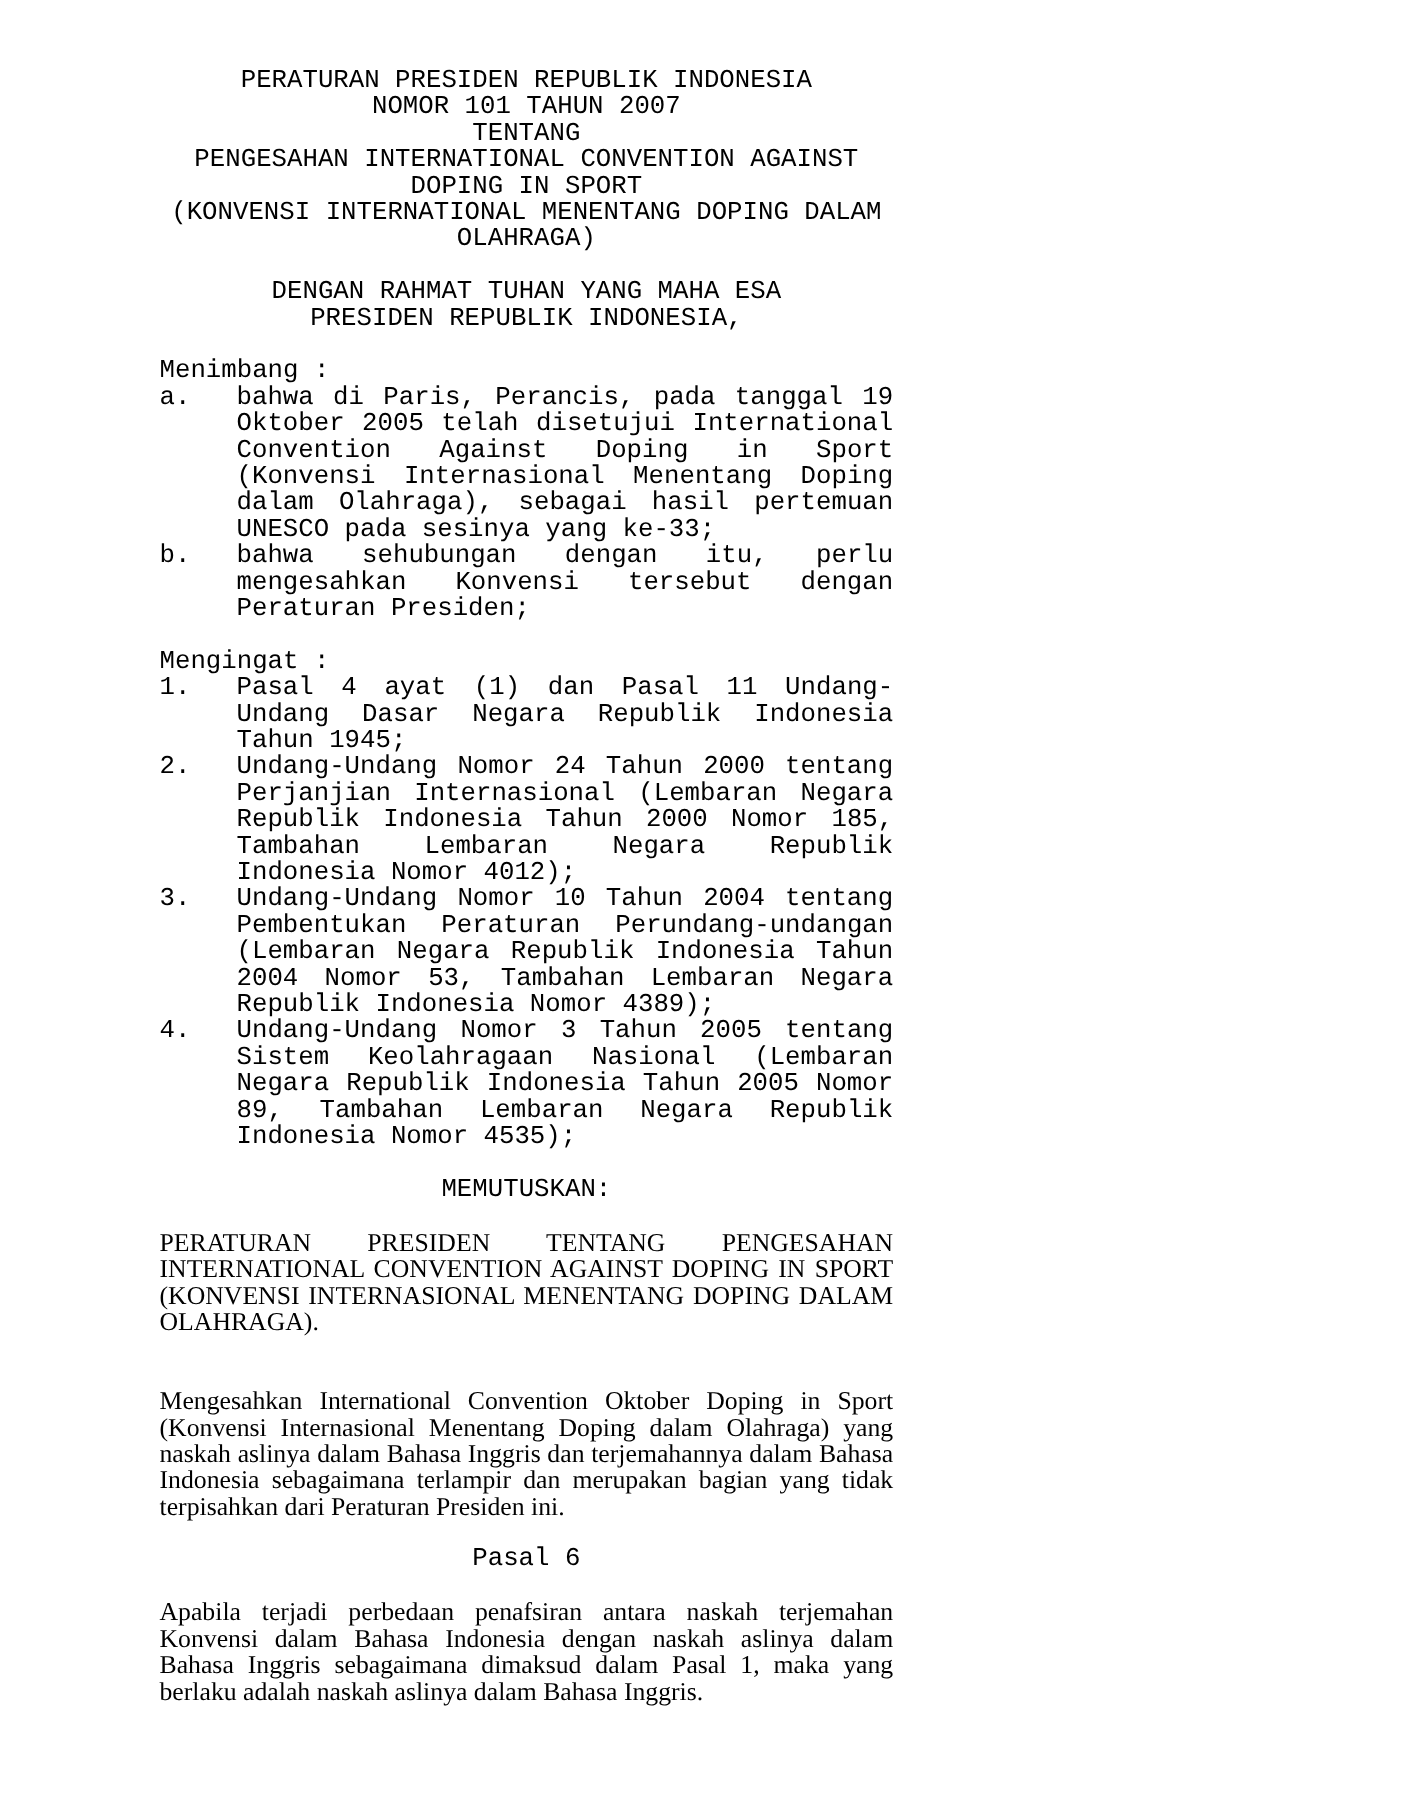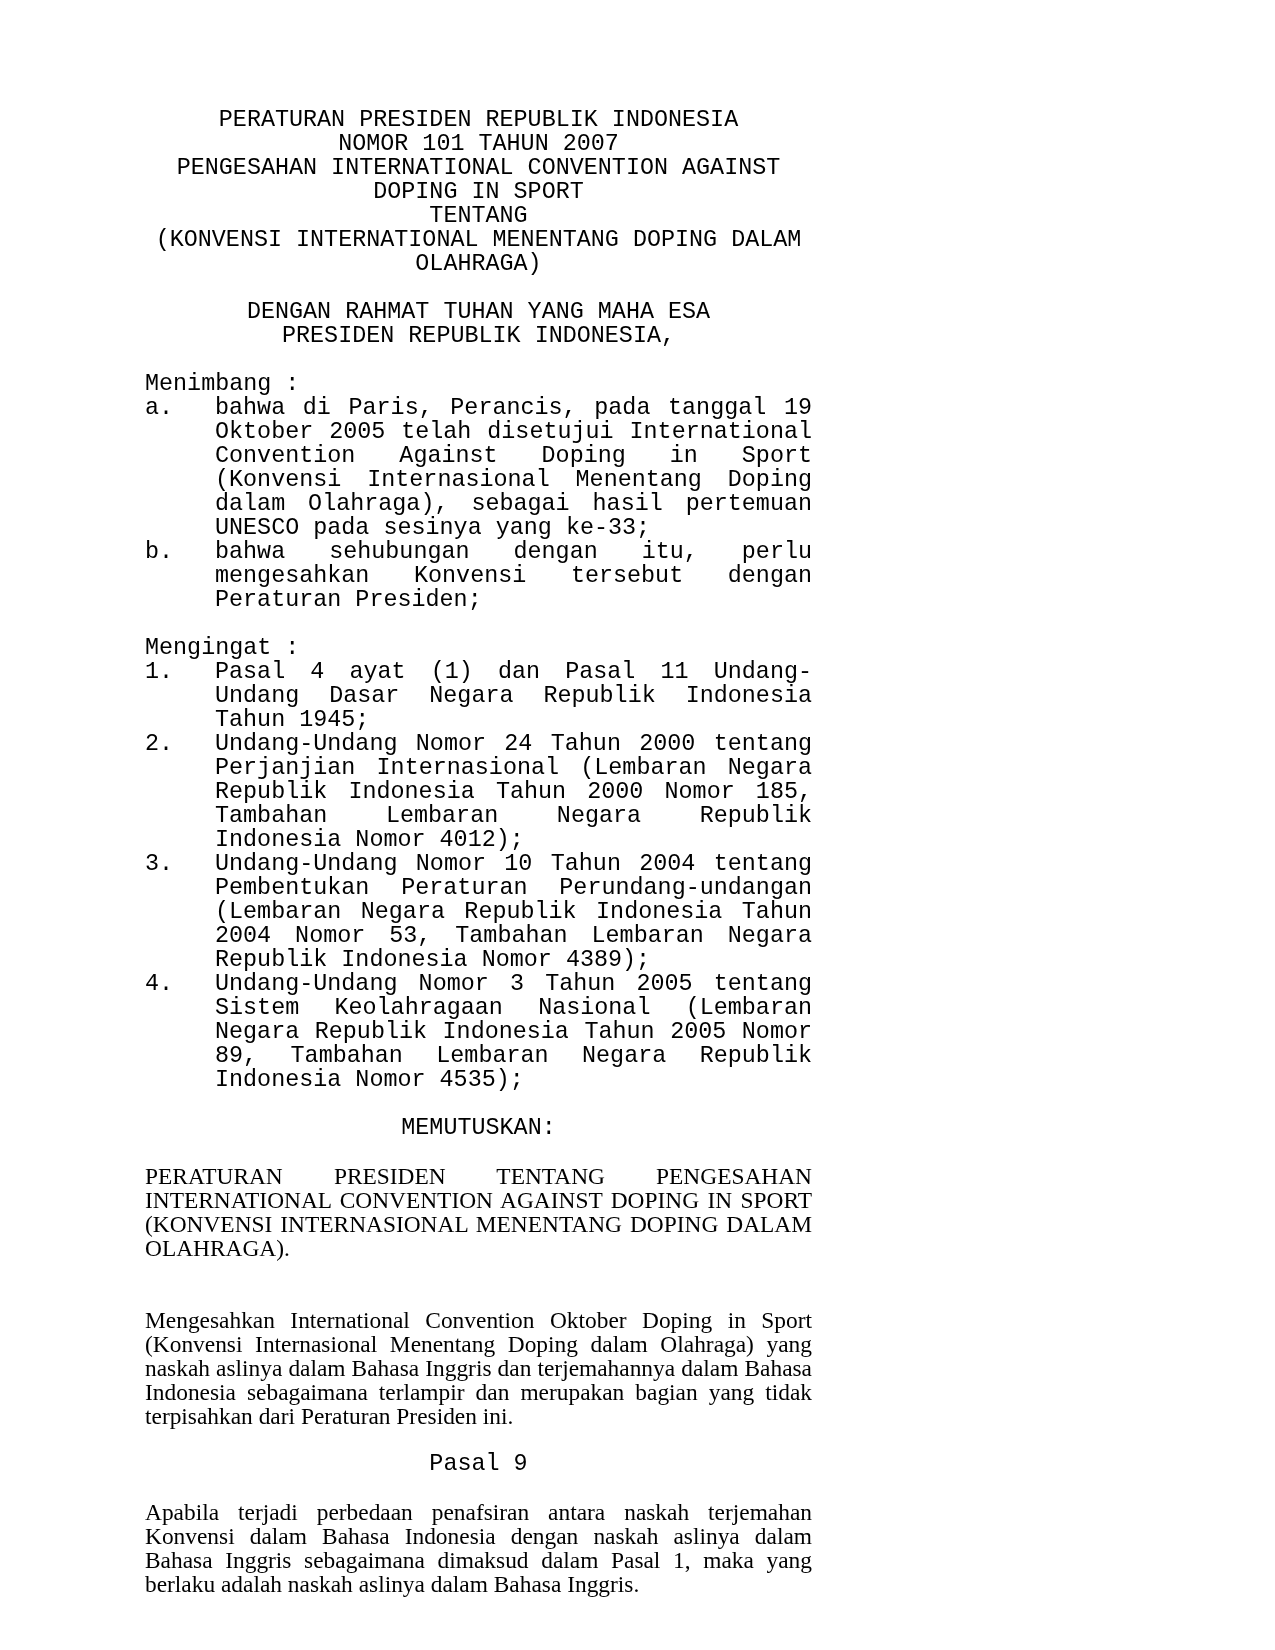--- a/index.html
+++ b/index.html
@@ -9,21 +9,21 @@
     height: 1650px;
     font-family: "Liberation Mono", "DejaVu Sans Mono", monospace;
     font-size: 23.4px;
     line-height: 24px;
     color: #000000;
     overflow: hidden;
   }
   .page {
     width: 1012px;
     height: 1650px;
-    padding: 108px 200px 0 145px;
+    padding: 62px 200px 0 145px;
     background: #ffffff;
   }
   .center { text-align: center; }
   .just   { text-align: justify; font-family: Liberation Serif, serif; }
   .gap    { height: 24px; }
   .list-item {
     position: relative;
     padding-left: 70px;
     text-align: justify;
   }
@@ -35,22 +35,22 @@
   }
 </style>
 </head>
 <body>
 
 <div class="page">
 
   <div class="center">
     <div>PERATURAN PRESIDEN REPUBLIK INDONESIA</div>
     <div>NOMOR 101 TAHUN 2007</div>
+    <div>TENTANG</div>
     <div>PENGESAHAN INTERNATIONAL CONVENTION AGAINST DOPING IN SPORT</div>
-    <div>TENTANG</div>
     <div>(KONVENSI INTERNATIONAL MENENTANG DOPING DALAM OLAHRAGA)</div>
   </div>
 
   <div class="gap"></div>
 
   <div class="center">
     <div>DENGAN RAHMAT TUHAN YANG MAHA ESA</div>
     <div>PRESIDEN REPUBLIK INDONESIA,</div>
   </div>
 
@@ -102,19 +102,19 @@
 
   <div class="gap"></div>
 
 
   <div class="gap"></div>
 
   <div class="just">Mengesahkan International Convention Oktober Doping in Sport (Konvensi Internasional Menentang Doping dalam Olahraga) yang naskah aslinya dalam Bahasa Inggris dan terjemahannya dalam Bahasa Indonesia sebagaimana terlampir dan merupakan bagian yang tidak terpisahkan dari Peraturan Presiden ini.</div>
 
   <div class="gap"></div>
 
-  <div class="center">Pasal 9</div>
+  <div class="center">Pasal 6</div>
 
   <div class="gap"></div>
 
   <div class="just">Apabila terjadi perbedaan penafsiran antara naskah terjemahan Konvensi dalam Bahasa Indonesia dengan naskah aslinya dalam Bahasa Inggris sebagaimana dimaksud dalam Pasal 1, maka yang berlaku adalah naskah aslinya dalam Bahasa Inggris.</div>
 
 </div>
 
 </body></html>

